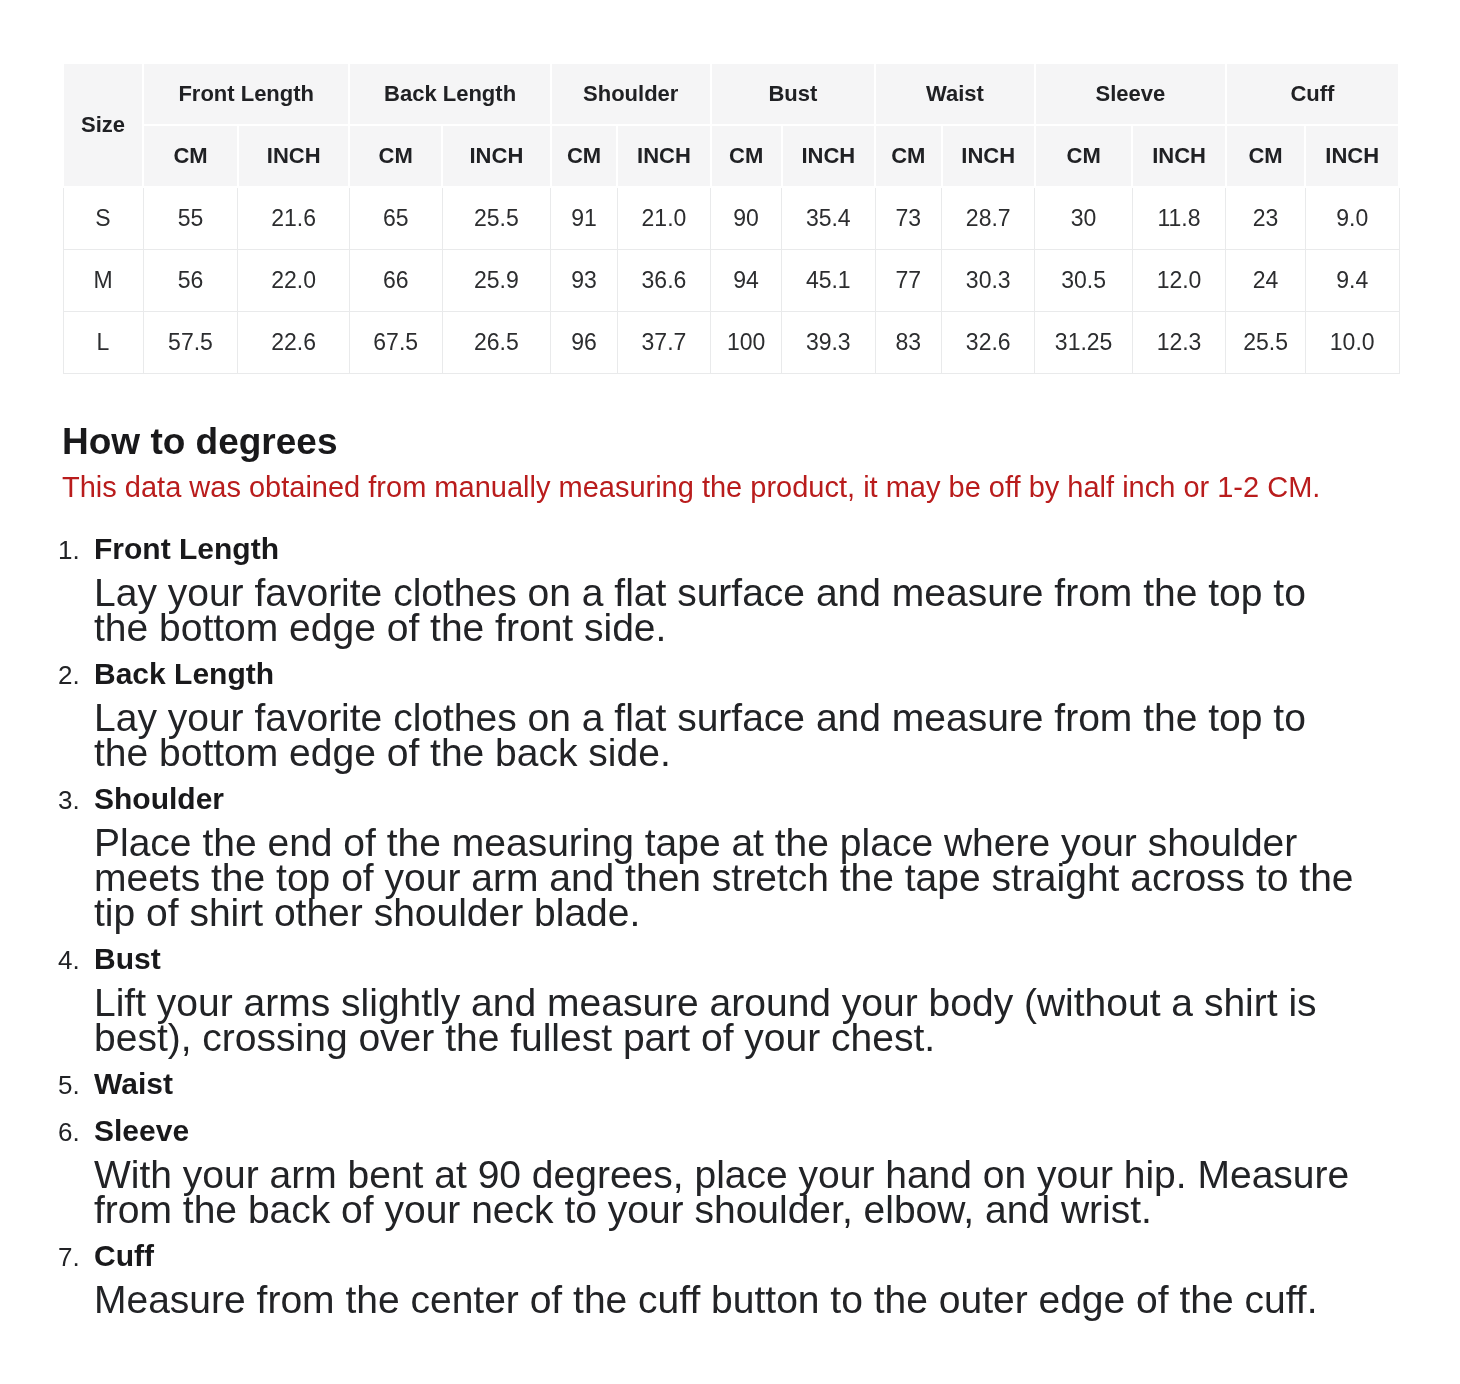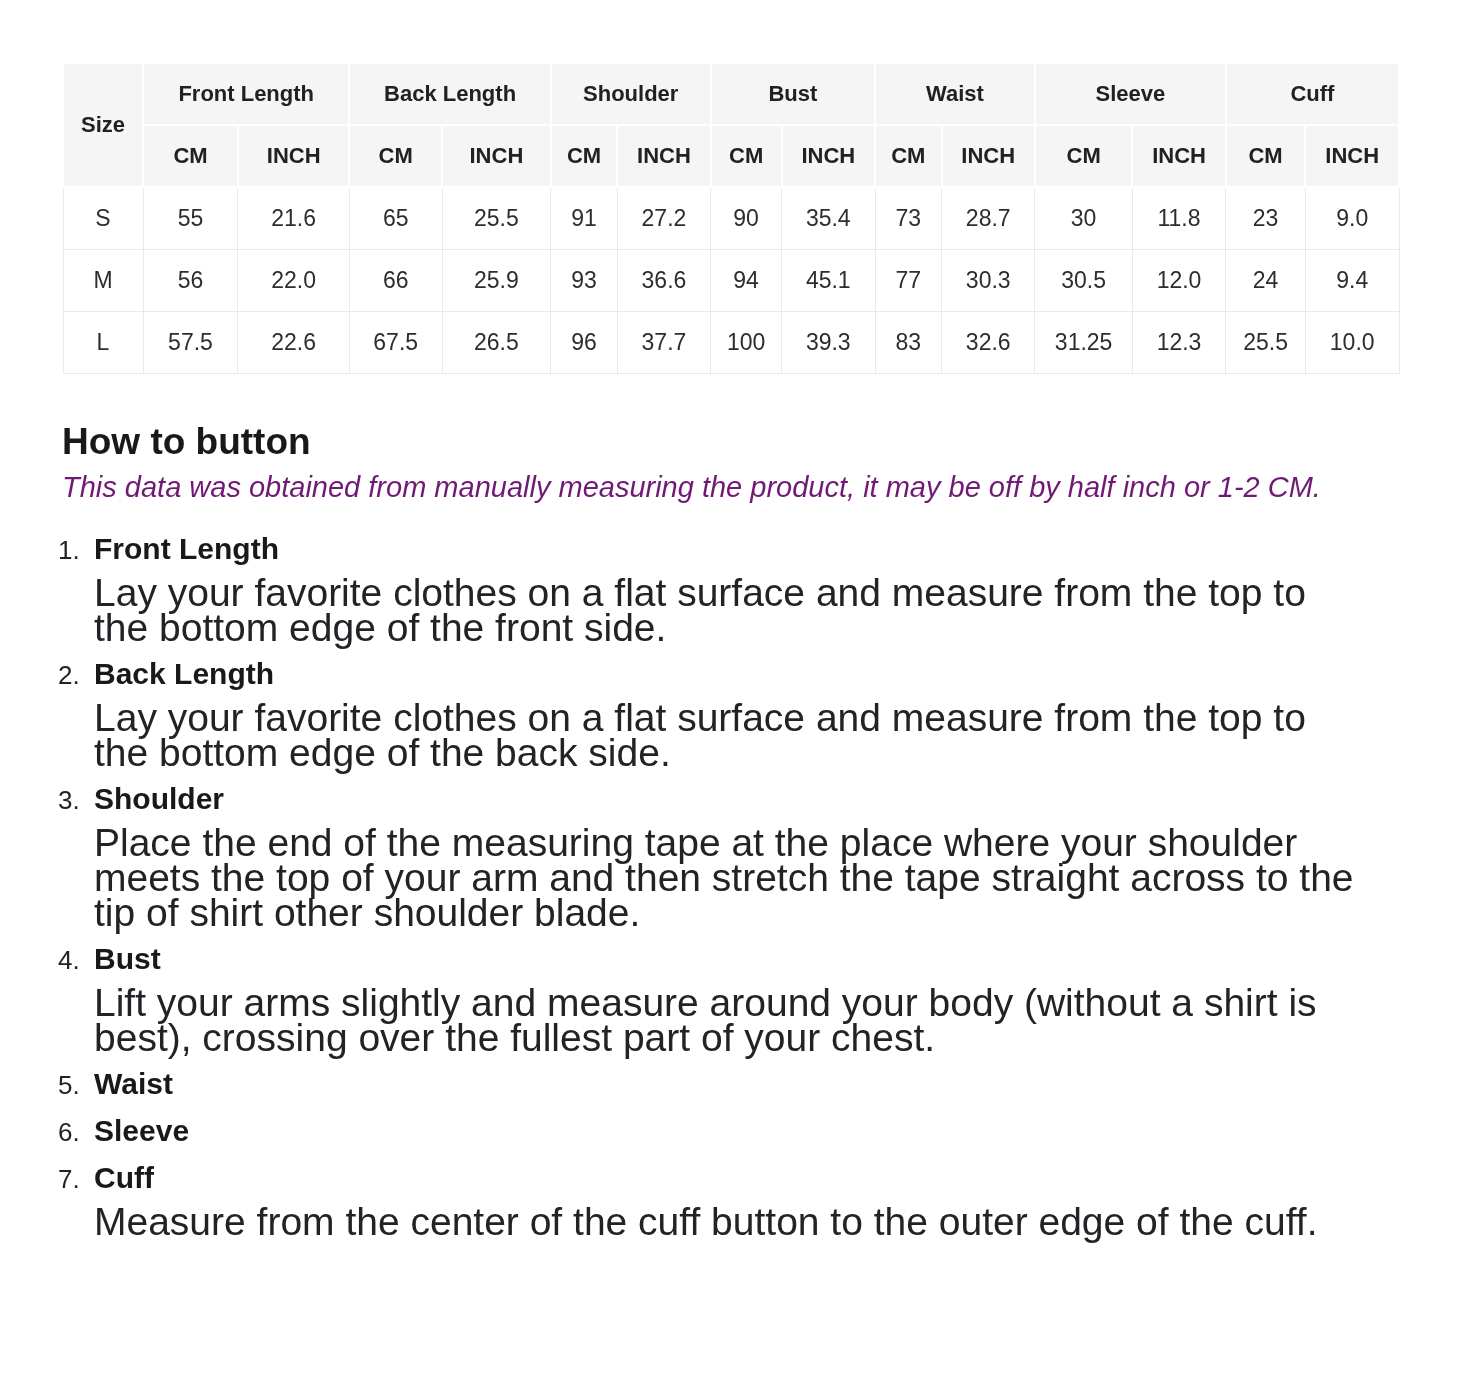--- a/index.html
+++ b/index.html
@@ -48,22 +48,21 @@
     font-size: 37px;
     line-height: 44px;
     font-weight: bold;
     color: #19191b;
     margin: 46px 0 6px 0;
   }
   .intro {
     font-size: 29px;
     line-height: 35px;
     margin: 0;
-    color: #701a75;
-    font-style: italic;
+    color: #b91c1c;
   }
   .steps {
     margin-top: 26px;
   }
   .step { margin-bottom: 11px; }
   .step-head {
     display: flex;
     align-items: baseline;
   }
   .step-num {
@@ -123,21 +122,21 @@
         </tr>
       </thead>
     <tbody>
         <tr>
           <td>S</td>
           <td>55</td>
           <td>21.6</td>
           <td>65</td>
           <td>25.5</td>
           <td>91</td>
-          <td>27.2</td>
+          <td>21.0</td>
           <td>90</td>
           <td>35.4</td>
           <td>73</td>
           <td>28.7</td>
           <td>30</td>
           <td>11.8</td>
           <td>23</td>
           <td>9.0</td>
         </tr>
         <tr>
@@ -170,21 +169,21 @@
           <td>83</td>
           <td>32.6</td>
           <td>31.25</td>
           <td>12.3</td>
           <td>25.5</td>
           <td>10.0</td>
         </tr>
       </tbody>
   </table>
 
-  <h2 class="htm-heading">How to button</h2>
+  <h2 class="htm-heading">How to degrees</h2>
 
   <p class="intro">This data was obtained from manually measuring the product, it may be off by half inch or 1-2 CM.</p>
 
   <div class="steps">
       <div class="step">
         <div class="step-head">
           <span class="step-num">1.</span>
           <span class="step-title">Front Length</span>
         </div>
         <p class="step-desc">Lay your favorite clothes on a flat surface and measure from the top to the bottom edge of the front side.</p>
@@ -214,20 +213,21 @@
         <div class="step-head">
           <span class="step-num">5.</span>
           <span class="step-title">Waist</span>
         </div>
       </div>
       <div class="step">
         <div class="step-head">
           <span class="step-num">6.</span>
           <span class="step-title">Sleeve</span>
         </div>
+        <p class="step-desc">With your arm bent at 90 degrees, place your hand on your hip. Measure from the back of your neck to your shoulder, elbow, and wrist.</p>
       </div>
       <div class="step">
         <div class="step-head">
           <span class="step-num">7.</span>
           <span class="step-title">Cuff</span>
         </div>
         <p class="step-desc">Measure from the center of the cuff button to the outer edge of the cuff.</p>
       </div>
     </div>
 

